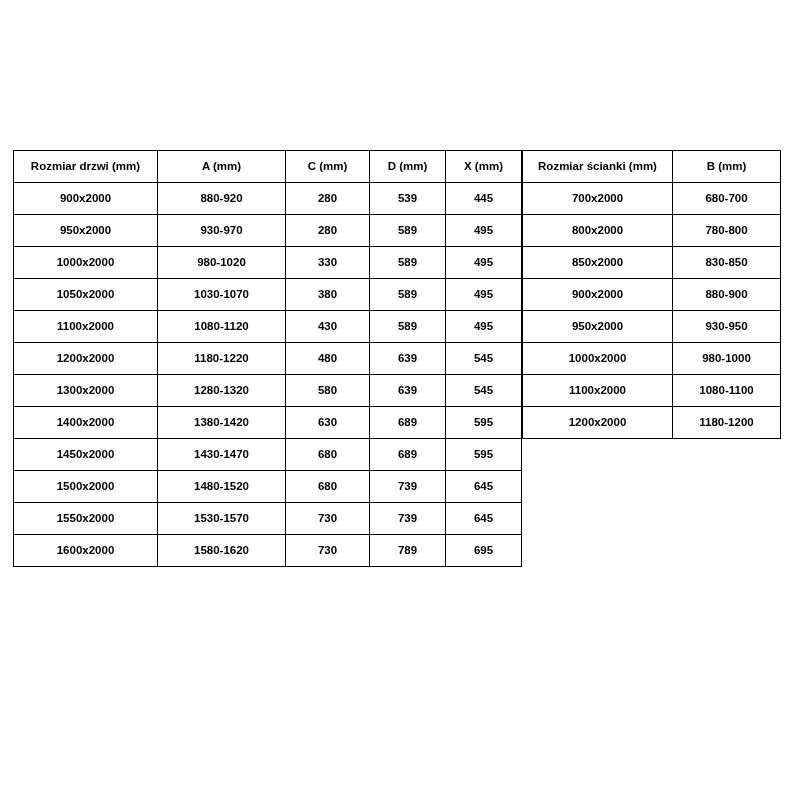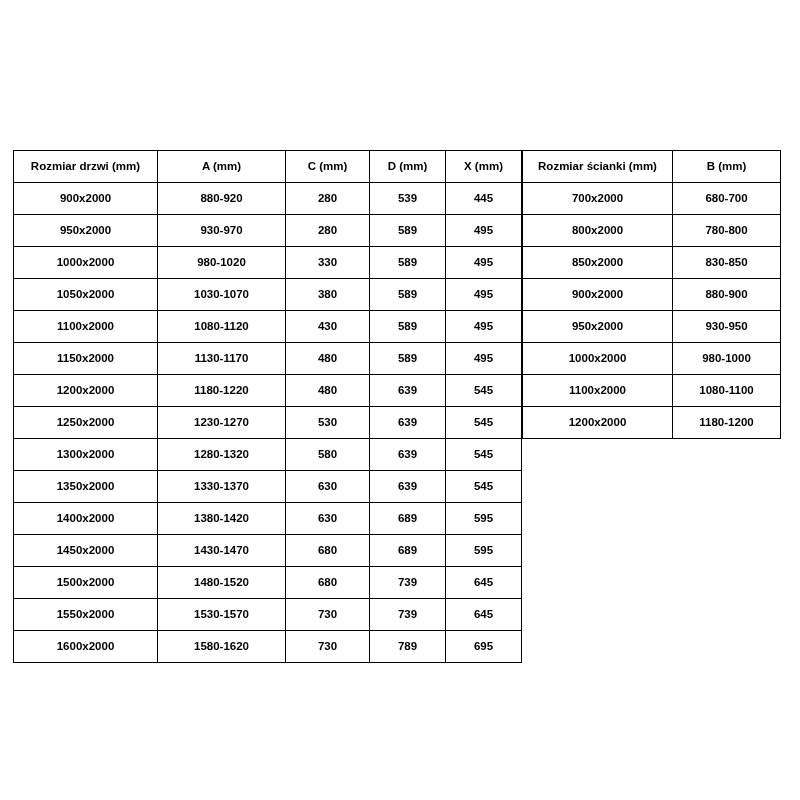--- a/index.html
+++ b/index.html
@@ -114,51 +114,30 @@
           <td>495</td>
         </tr>
         <tr>
           <td>1100x2000</td>
           <td>1080-1120</td>
           <td>430</td>
           <td>589</td>
           <td>495</td>
         </tr>
         <tr>
-          <td>1150x2000</td>
-          <td>1130-1170</td>
-          <td>480</td>
-          <td>589</td>
-          <td>495</td>
-        </tr>
-        <tr>
           <td>1200x2000</td>
           <td>1180-1220</td>
           <td>480</td>
           <td>639</td>
           <td>545</td>
         </tr>
         <tr>
-          <td>1250x2000</td>
-          <td>1230-1270</td>
-          <td>530</td>
-          <td>639</td>
-          <td>545</td>
-        </tr>
-        <tr>
           <td>1300x2000</td>
           <td>1280-1320</td>
           <td>580</td>
-          <td>639</td>
-          <td>545</td>
-        </tr>
-        <tr>
-          <td>1350x2000</td>
-          <td>1330-1370</td>
-          <td>630</td>
           <td>639</td>
           <td>545</td>
         </tr>
         <tr>
           <td>1400x2000</td>
           <td>1380-1420</td>
           <td>630</td>
           <td>689</td>
           <td>595</td>
         </tr>

